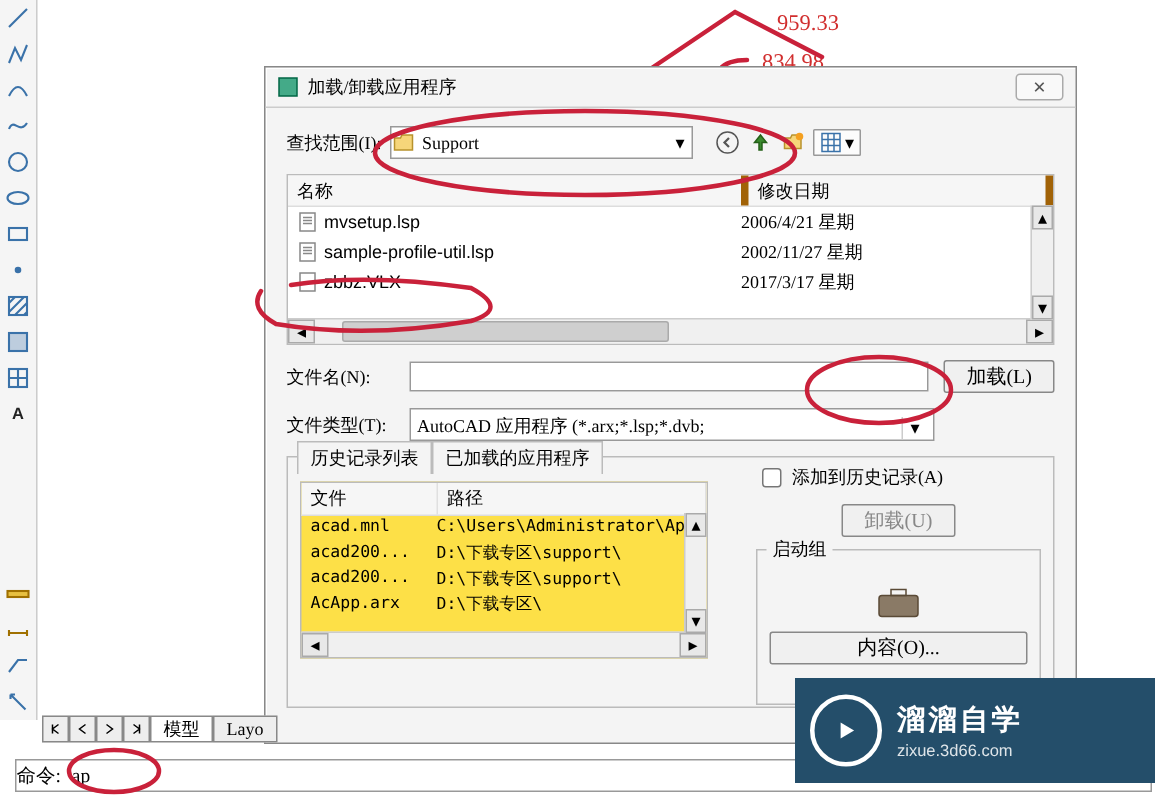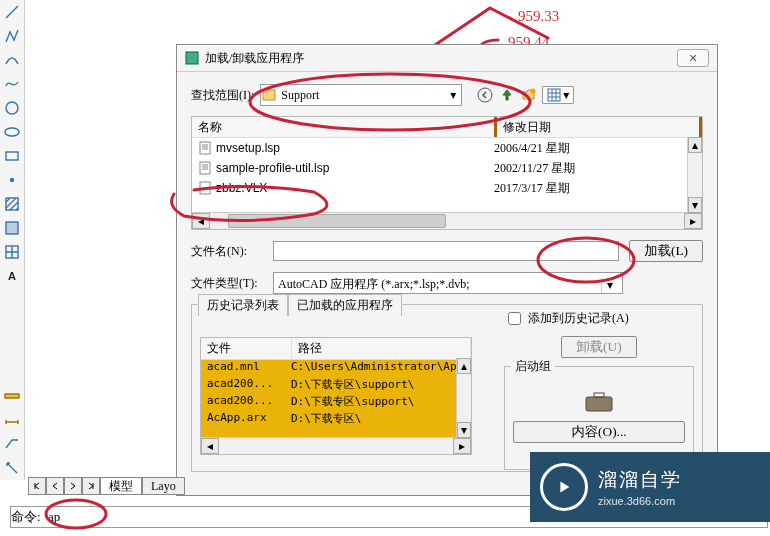--- a/index.html
+++ b/index.html
@@ -30,21 +30,21 @@
   .dropdown .fold-ico{width:16px;height:16px;display:flex;align-items:center;justify-content:center}
   .dropdown .sel{flex:1;padding:0 4px;font-family:SimSun;font-size:12px}
   .dropdown .arrow{width:16px;text-align:center}
   .nav-icons{display:flex;gap:4px;margin-left:8px}
   .nico{width:18px;height:18px;display:flex;align-items:center;justify-content:center}
   .nico svg{width:16px;height:16px}
   .viewbtn{border:1px solid #999;border-radius:1px;padding:1px 4px;display:flex;align-items:center;background:#fcfcfc}
   
   .filelist{border:1px solid #bbb;background:#fff;height:112px;display:flex;flex-direction:column;position:relative}
   .fl-head{display:flex;background:#f6f6f6;border-bottom:1px solid #ddd;height:20px}
-  .fl-head div{padding:2px 6px;border-right:3px solid #a16207;font-family:SimSun}
+  .fl-head div{padding:2px 6px;border-right:5px solid #a16207;font-family:SimSun}
   .fl-col-name{width:290px}
   .fl-col-date{flex:1}
   .fl-rows{flex:1;overflow:hidden}
   .fl-row{display:flex;height:20px;align-items:center}
   .fl-row .cell-name{width:290px;display:flex;align-items:center;gap:4px;padding-left:6px}
   .fl-row .cell-date{flex:1;padding-left:6px;font-family:SimSun}
   .fico{width:14px;height:14px}
   .fico svg{width:14px;height:14px}
   .hscroll{height:16px;display:flex;align-items:center;background:#f0f0f0;border-top:1px solid #ccc}
   .hscroll .thumb{height:12px;width:216px;background:#cfcfcf;margin-left:18px;border:1px solid #aaa;border-radius:2px}
@@ -57,21 +57,21 @@
   .form-row .flbl{width:72px;font-family:SimSun}
   .tinput{flex:1;border:1px solid #999;height:18px;background:#fff;padding:0 4px;font-family:SimSun}
   .btn{border:1px solid #888;background:#f0f0f0;height:22px;padding:0 14px;font-family:SimSun;display:flex;align-items:center;border-radius:2px}
   .combo{flex:1;border:1px solid #999;height:20px;background:#fff;display:flex;align-items:flex-end;padding:0 4px;font-family:SimSun}
   .combo .arrow{margin-left:auto;width:16px;text-align:center;border-left:1px solid #ccc}
   
   .loaded-box{border:1px solid #bbb;margin-top:10px;position:relative;padding:8px;height:150px}
   .tabhdr{position:absolute;top:-11px;left:6px;display:flex}
   .tabhdr .t{border:1px solid #bbb;border-bottom:none;background:#f4f4f4;padding:2px 8px;font-family:SimSun}
   .tabhdr .t.active{background:#f4f4f4}
-  .loaded-table{border:1px solid #bbb;background:#eab308;width:270px;height:116px;margin-top:24px;position:relative;display:flex;flex-direction:column}
+  .loaded-table{border:1px solid #bbb;background:#fde047;width:270px;height:116px;margin-top:8px;position:relative;display:flex;flex-direction:column}
   .lt-head{display:flex;border-bottom:1px solid #ddd;background:#f6f6f6}
   .lt-head div{padding:2px 6px;font-family:SimSun;border-right:1px solid #e0e0e0}
   .lt-col-file{width:78px}
   .lt-col-path{flex:1}
   .lt-rows{flex:1;overflow:hidden;font-family:Consolas,monospace;font-size:11px}
   .lt-row{display:flex;height:17px}
   .lt-row .c1{width:78px;padding-left:6px;white-space:nowrap;overflow:hidden}
   .lt-row .c2{flex:1;padding-left:6px;white-space:nowrap;overflow:hidden}
   .lt-scroll{position:absolute;right:0;top:20px;bottom:16px;width:14px;background:#f0f0f0;border-left:1px solid #ccc}
   .lt-scroll .up,.lt-scroll .dn{height:14px;border:1px solid #aaa;background:#e8e8e8;display:flex;align-items:center;justify-content:center}
@@ -90,30 +90,30 @@
   .preview-icons .pico{width:22px;height:22px;border:1px solid #888;background:#f4f4f4;display:flex;align-items:center;justify-content:center}
   
   .scribble{position:absolute;pointer-events:none}
   .scribble path,.scribble ellipse{fill:none;stroke:#c9213a;stroke-width:3;stroke-linecap:round}
   
   .bg-dim{position:absolute;color:#d12e2e;font-family:SimSun;font-size:15px}
   
   .watermark{position:absolute;right:0;bottom:14px;width:220px;height:70px;background:#244e6a;color:#fff;display:flex;align-items:center;gap:10px;padding:0 10px}
   .watermark .play{width:42px;height:42px;border:3px solid #fff;border-radius:50%;display:flex;align-items:center;justify-content:center}
   .watermark .play svg{width:18px;height:18px;fill:#fff}
-  .watermark .txt .l1{font-size:19px;font-weight:normal;letter-spacing:2px}
+  .watermark .txt .l1{font-size:19px;font-weight:bold;letter-spacing:2px}
   .watermark .txt .l2{font-size:11px;opacity:.85;margin-top:2px}
 </style>
 </head>
 <body>
 
 <div class="canvas">
 
   <div class="bg-dim" style="left:518px;top:8px">959.33</div>
-  <div class="bg-dim" style="left:508px;top:34px">959.44</div>
+  <div class="bg-dim" style="left:508px;top:34px">834.98</div>
   <svg class="scribble" style="left:430px;top:0;width:120px;height:50px">
       <path d="M5 45 L60 8 M60 8 L118 38" stroke="#aaa" stroke-width="1" fill="none"></path>
       <path d="M50 46 Q55 40 68 40" stroke="#d12e2e" stroke-width="1" fill="none"></path>
     </svg>
 
   <div class="toolbar">
     <div class="tbtn">
         <svg>
           <path d="M2 14 L14 2"></path>
         </svg>

